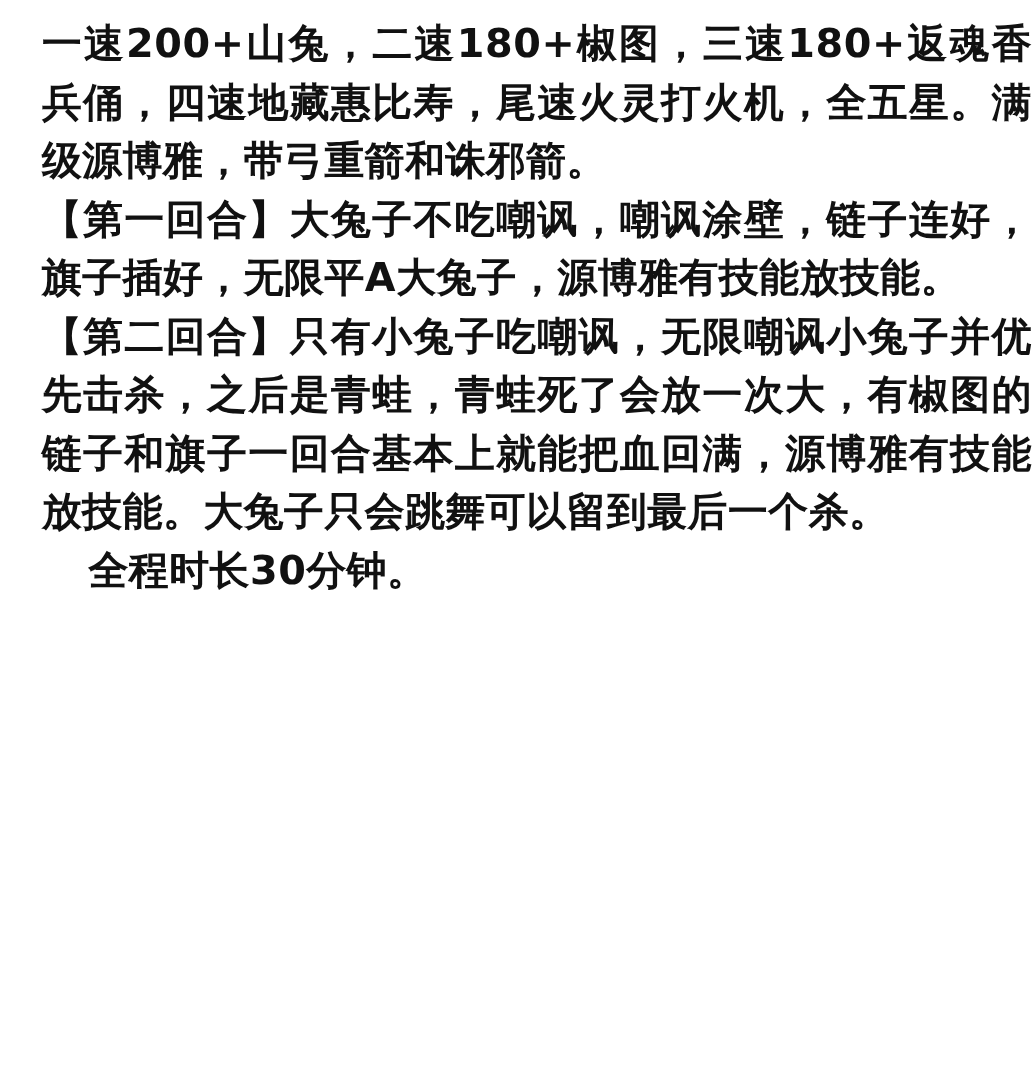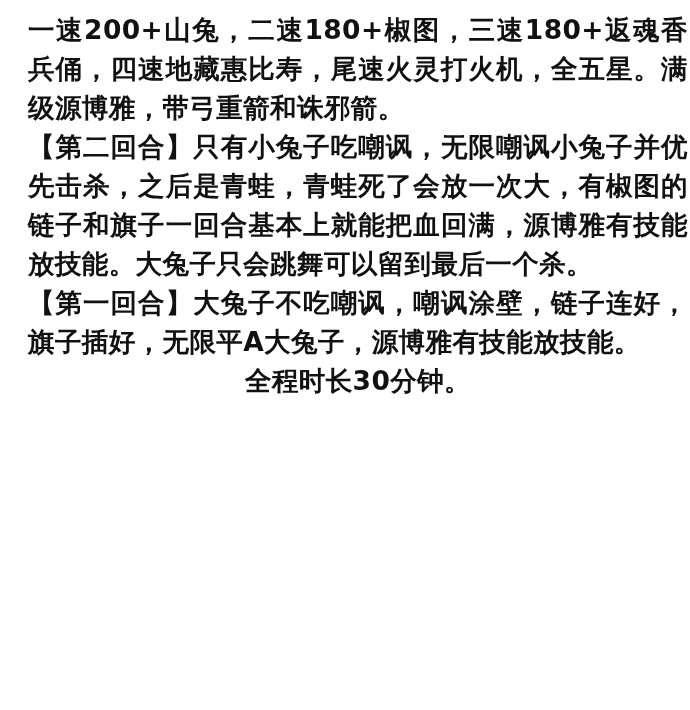--- a/index.html
+++ b/index.html
@@ -30,24 +30,25 @@
     text-justify: inter-character;
     font-weight: 700;
     margin: 0;
     word-break: break-all;
   }
   .para + .para {
     margin-top: 0px;
   }
   
   .last {
-    text-align: center;
+    text-align: left;
+    margin-left: 31px;
   }
 </style>
 </head>
 <body>
 
 <div class="page">
   <p class="para">一速200+山兔，二速180+椒图，三速180+返魂香兵俑，四速地藏惠比寿，尾速火灵打火机，全五星。满级源博雅，带弓重箭和诛邪箭。</p>
+  <p class="para">【第一回合】大兔子不吃嘲讽，嘲讽涂壁，链子连好，旗子插好，无限平A大兔子，源博雅有技能放技能。</p>
   <p class="para">【第二回合】只有小兔子吃嘲讽，无限嘲讽小兔子并优先击杀，之后是青蛙，青蛙死了会放一次大，有椒图的链子和旗子一回合基本上就能把血回满，源博雅有技能放技能。大兔子只会跳舞可以留到最后一个杀。</p>
-  <p class="para">【第一回合】大兔子不吃嘲讽，嘲讽涂壁，链子连好，旗子插好，无限平A大兔子，源博雅有技能放技能。</p>
   <p class="para last">全程时长30分钟。</p>
 </div>
 
 </body></html>

